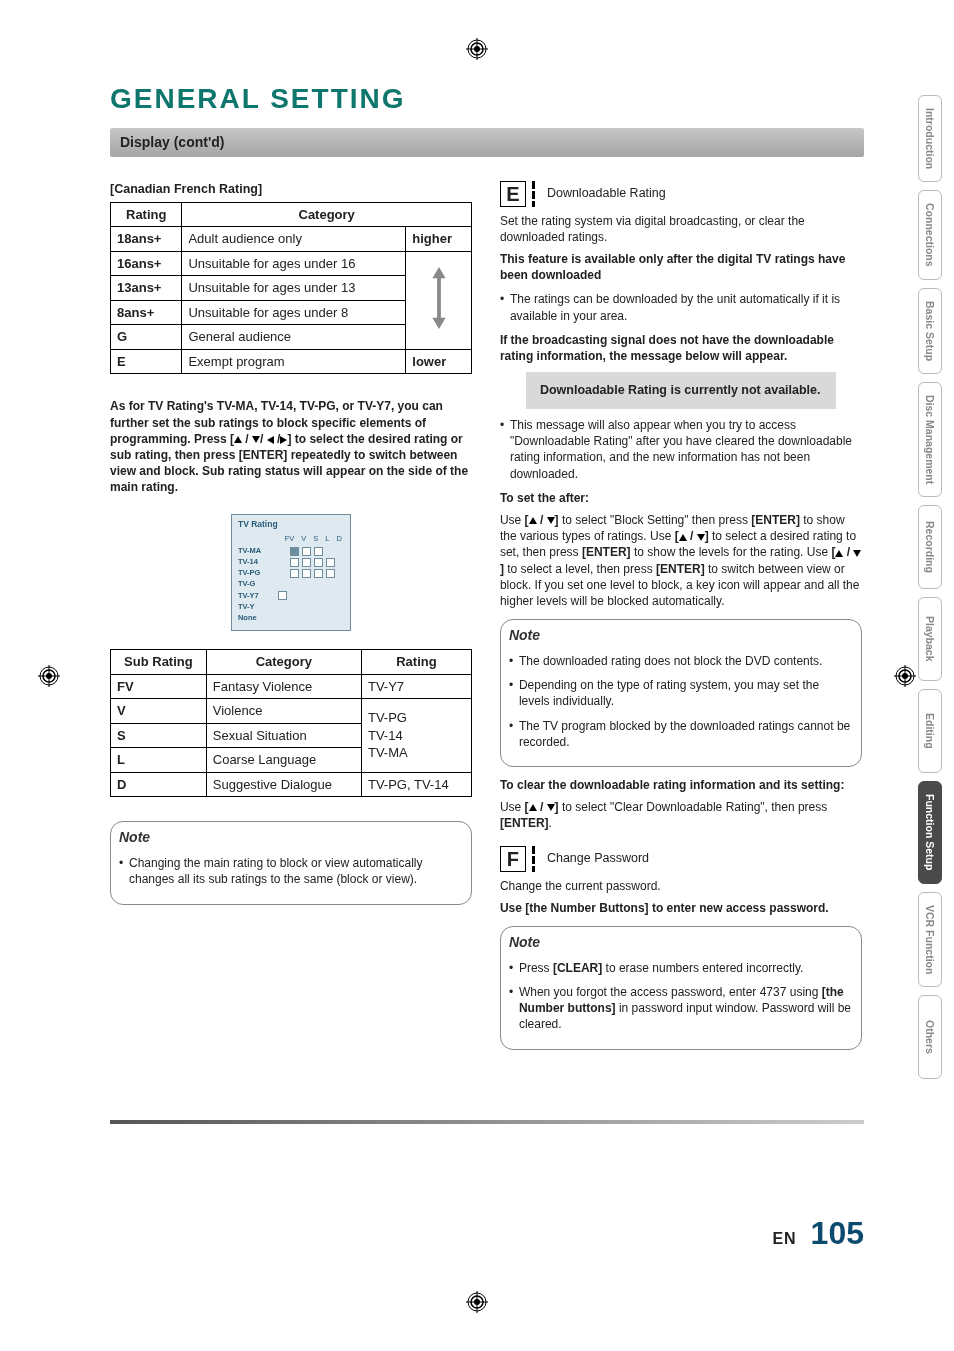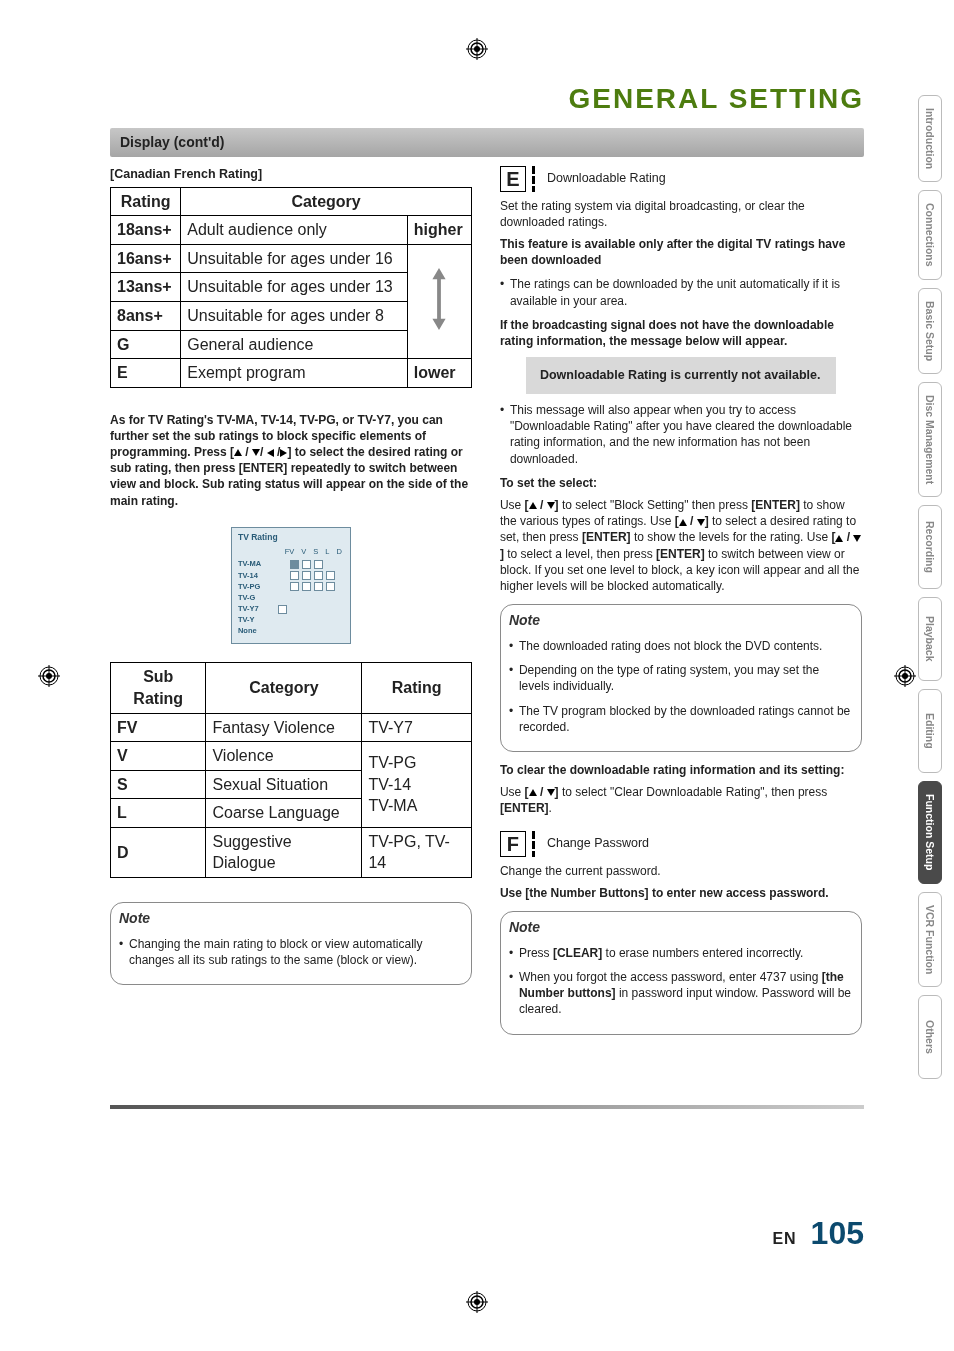--- a/index.html
+++ b/index.html
@@ -26,55 +26,55 @@
   }
   .crosshair-right {
     position: absolute; right: 38px; top: 50%; transform: translateY(-50%);
     width: 22px; height: 22px;
   }
   .page {
     position: absolute;
     top: 80px; left: 110px; right: 90px; bottom: 100px;
   }
   h1.title {
-    text-align: right;
-    color: #4d7c0f;
+    text-align: left;
+    color: #0f766e;
     font-size: 28px;
     letter-spacing: 2px;
     font-weight: 700;
     margin-bottom: 10px;
   }
   .section-bar {
     background: linear-gradient(#c7c7c7, #a5a5a5);
     border-radius: 2px;
     padding: 5px 10px;
     font-weight: 700;
     font-size: 14px;
     color: #222;
-    margin-bottom: 5px;
+    margin-bottom: 20px;
   }
   .columns {
     display: flex;
     gap: 28px;
   }
   .col {
     flex: 1 1 0;
     min-width: 0;
   }
   .col-left { flex: 0 0 48%; }
   .col-right { flex: 0 0 48%; }
   .subhead {
     font-weight: 700;
     font-size: 12.5px;
     margin: 4px 0 4px;
   }
   table.rating {
     border-collapse: collapse;
     width: 100%;
-    font-size: 16px;
+    font-size: 13px;
     margin-bottom: 24px;
   }
   table.rating th, table.rating td {
     border: 1px solid #000;
     padding: 3px 6px;
     text-align: left;
     vertical-align: middle;
   }
   table.rating th { font-weight: 700; text-align: center; }
   .higher-lower-cell { text-align:center; font-weight:700; vertical-align:top; }
@@ -424,21 +424,21 @@
       <p class="para bold">If the broadcasting signal does not have the downloadable rating information, the message below will appear.</p>
 
       <div class="msg-box">Downloadable Rating is currently not available.</div>
 
       <div class="para-list">
         <ul>
             <li>This message will also appear when you try to access "Downloadable Rating" after you have cleared the downloadable rating information, and the new information has not been downloaded.</li>
           </ul>
       </div>
 
-      <p class="para bold">To set the select:</p>
+      <p class="para bold">To set the after:</p>
       <p class="para">
         <span>Use </span><span class="key">[<span class="tri-up"></span> / <span class="tri-down"></span>]</span><span> to select "Block Setting" then press </span><span class="key">[ENTER]</span><span> to show the various types of ratings. Use </span><span class="key">[<span class="tri-up"></span> / <span class="tri-down"></span>]</span><span> to select a desired rating to set, then press </span><span class="key">[ENTER]</span><span> to show the levels for the rating. Use </span><span class="key">[<span class="tri-up"></span> / <span class="tri-down"></span>]</span><span> to select a level, then press </span><span class="key">[ENTER]</span><span> to switch between view or block. If you set one level to block, a key icon will appear and all the higher levels will be blocked automatically.</span>
       </p>
 
       <div class="note-box">
         <div class="note-title">Note</div>
         <ul>
           <li>The downloaded rating does not block the DVD contents.</li>
           <li>Depending on the type of rating system, you may set the levels individually.</li>
           <li>The TV program blocked by the downloaded ratings cannot be recorded.</li>

